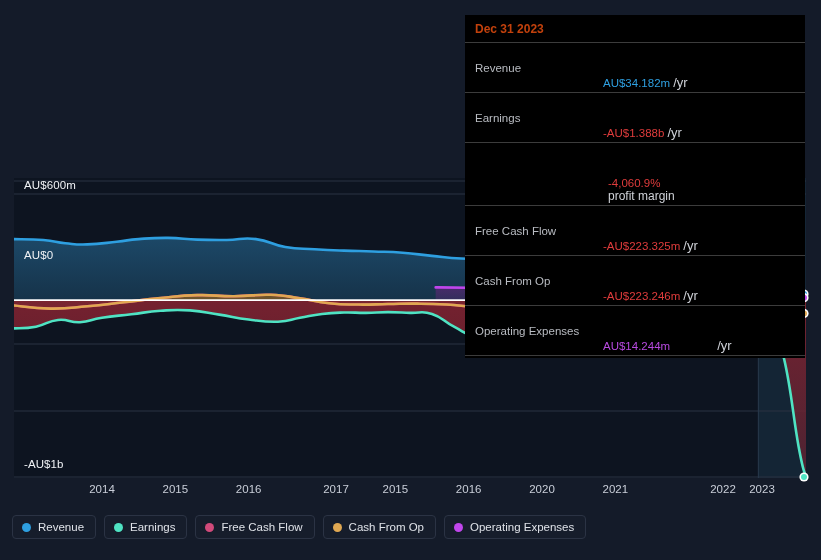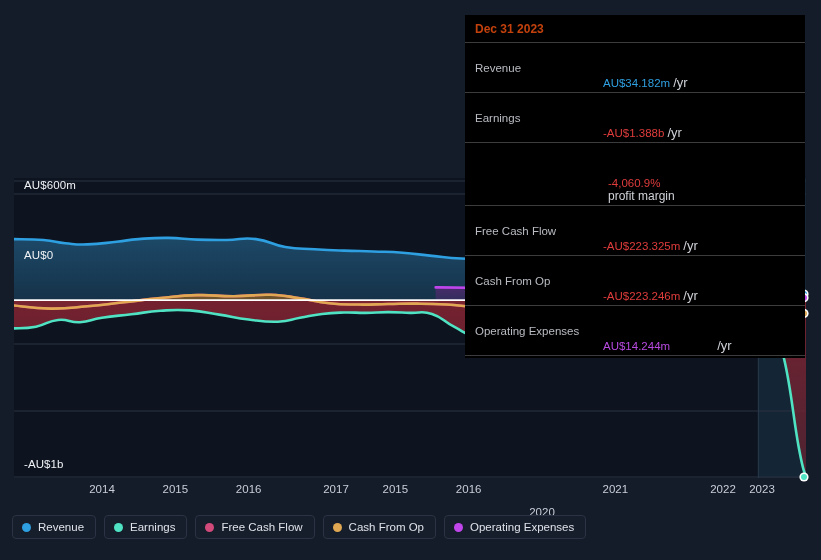--- a/index.html
+++ b/index.html
@@ -225,21 +225,21 @@
   <div class="y-label" id="y-zero">AU$0</div>
   <div class="y-label" id="y-bot">-AU$1b</div>
 
   <div class="x-axis" id="x-axis">
       <div class="x-label" style="left: 102px;">2014</div>
       <div class="x-label" style="left: 175.333px;">2015</div>
       <div class="x-label" style="left: 248.667px;">2016</div>
       <div class="x-label" style="left: 336px;">2017</div>
       <div class="x-label" style="left: 395.333px;">2015</div>
       <div class="x-label" style="left: 468.667px;">2016</div>
-      <div class="x-label" style="left: 542px; margin-top: 23px;">2020</div>
+      <div class="x-label" style="left: 542px;">2020</div>
       <div class="x-label" style="left: 615.333px;">2021</div>
       <div class="x-label" style="left: 723px;">2022</div>
       <div class="x-label" style="left: 762px;">2023</div>
     </div>
 
   <div class="tooltip">
     <div class="tt-title">Dec 31 2023</div>
     <div id="tt-rows">
         <div class="tt-row">
           <div class="tt-label">Revenue</div>

